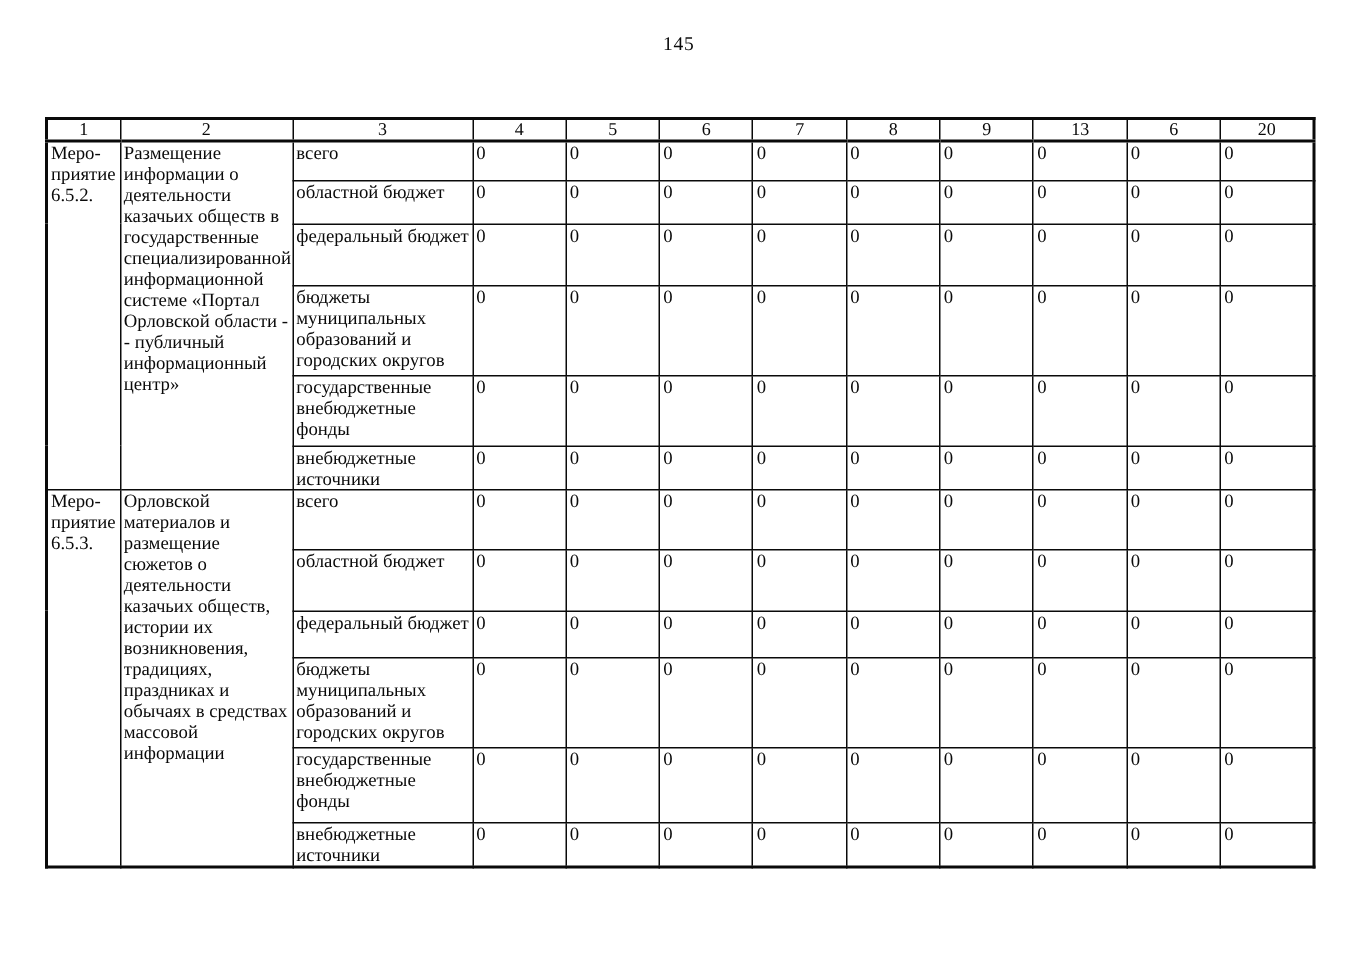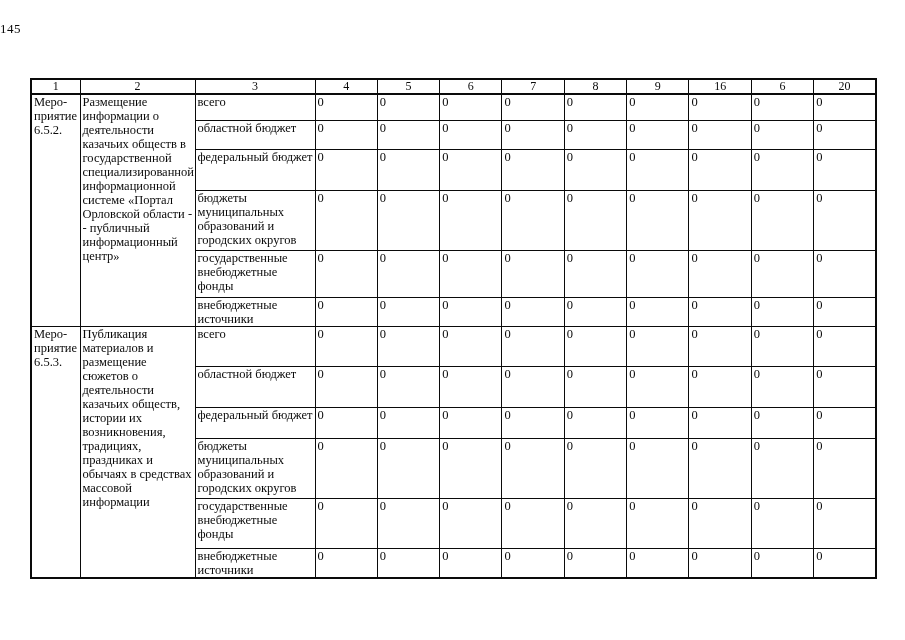--- a/index.html
+++ b/index.html
@@ -13,21 +13,21 @@
     position: relative;
     font-family: "Liberation Serif", "DejaVu Serif", serif;
     color: #0a0a0a;
     overflow: hidden;
   }
   .page-number {
     position: absolute;
     top: 21px;
     left: 0;
     width: 905px;
-    text-align: left;
+    text-align: center;
     font-size: 13px;
     letter-spacing: 0.5px;
   }
   table.budget {
     position: absolute;
     left: 30px;
     top: 78px;
     width: 847px;
     table-layout: fixed;
     border-collapse: collapse;
@@ -86,31 +86,31 @@
         <tr style="height: 14px;">
           <th>1</th>
           <th>2</th>
           <th>3</th>
           <th>4</th>
           <th>5</th>
           <th>6</th>
           <th>7</th>
           <th>8</th>
           <th>9</th>
-          <th>16</th>
+          <th>13</th>
           <th>6</th>
           <th>20</th>
         </tr>
       </thead>
       <tbody>
         <tr style="height: 26px;">
           <td rowspan="6" class="cell-id">Меро-
 приятие
 6.5.2.</td>
-          <td rowspan="6" class="cell-desc">Размещение информации о деятельности казачьих обществ в государственной специализированной информационной системе «Портал Орловской области -- публичный информационный центр»</td>
+          <td rowspan="6" class="cell-desc">Размещение информации о деятельности казачьих обществ в государственные специализированной информационной системе «Портал Орловской области -- публичный информационный центр»</td>
           <td class="cell-label">всего</td>
           <td class="cell-value">0</td>
           <td class="cell-value">0</td>
           <td class="cell-value">0</td>
           <td class="cell-value">0</td>
           <td class="cell-value">0</td>
           <td class="cell-value">0</td>
           <td class="cell-value">0</td>
           <td class="cell-value">0</td>
           <td class="cell-value">0</td>
@@ -172,21 +172,21 @@
           <td class="cell-value">0</td>
           <td class="cell-value">0</td>
           <td class="cell-value">0</td>
           <td class="cell-value">0</td>
           <td class="cell-value">0</td>
         </tr>
         <tr style="height: 40px;">
           <td rowspan="6" class="cell-id">Меро-
 приятие
 6.5.3.</td>
-          <td rowspan="6" class="cell-desc">Публикация материалов и размещение сюжетов о деятельности казачьих обществ, истории их возникновения, традициях, праздниках и обычаях в средствах массовой информации</td>
+          <td rowspan="6" class="cell-desc">Орловской материалов и размещение сюжетов о деятельности казачьих обществ, истории их возникновения, традициях, праздниках и обычаях в средствах массовой информации</td>
           <td class="cell-label">всего</td>
           <td class="cell-value">0</td>
           <td class="cell-value">0</td>
           <td class="cell-value">0</td>
           <td class="cell-value">0</td>
           <td class="cell-value">0</td>
           <td class="cell-value">0</td>
           <td class="cell-value">0</td>
           <td class="cell-value">0</td>
           <td class="cell-value">0</td>

